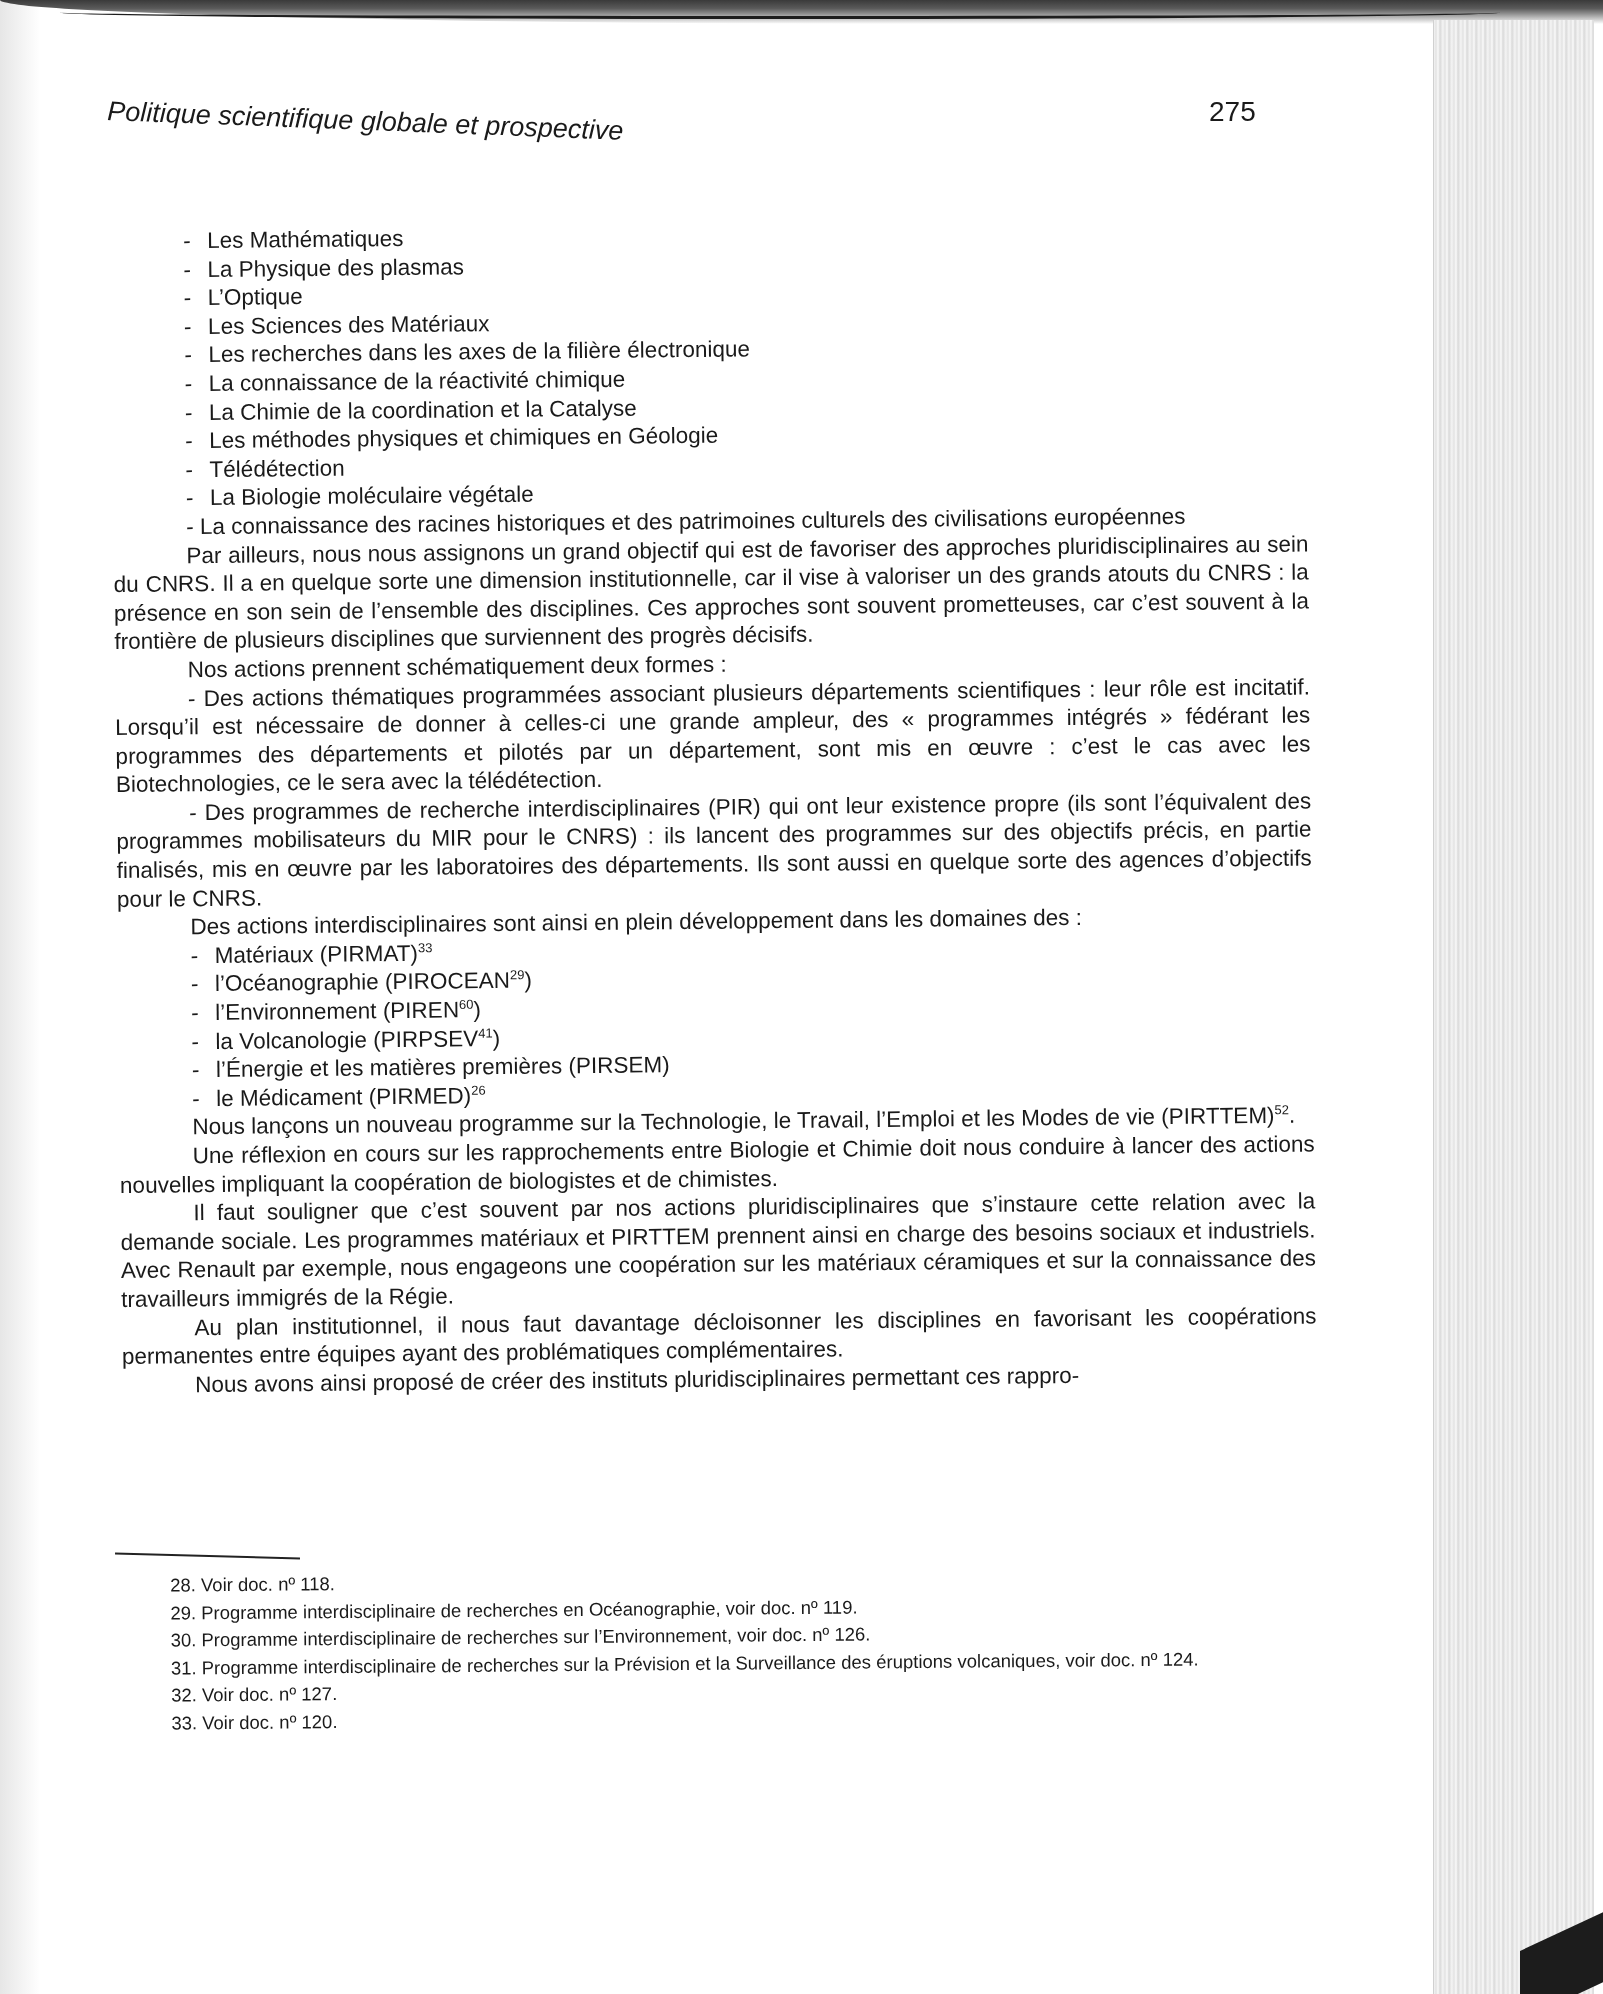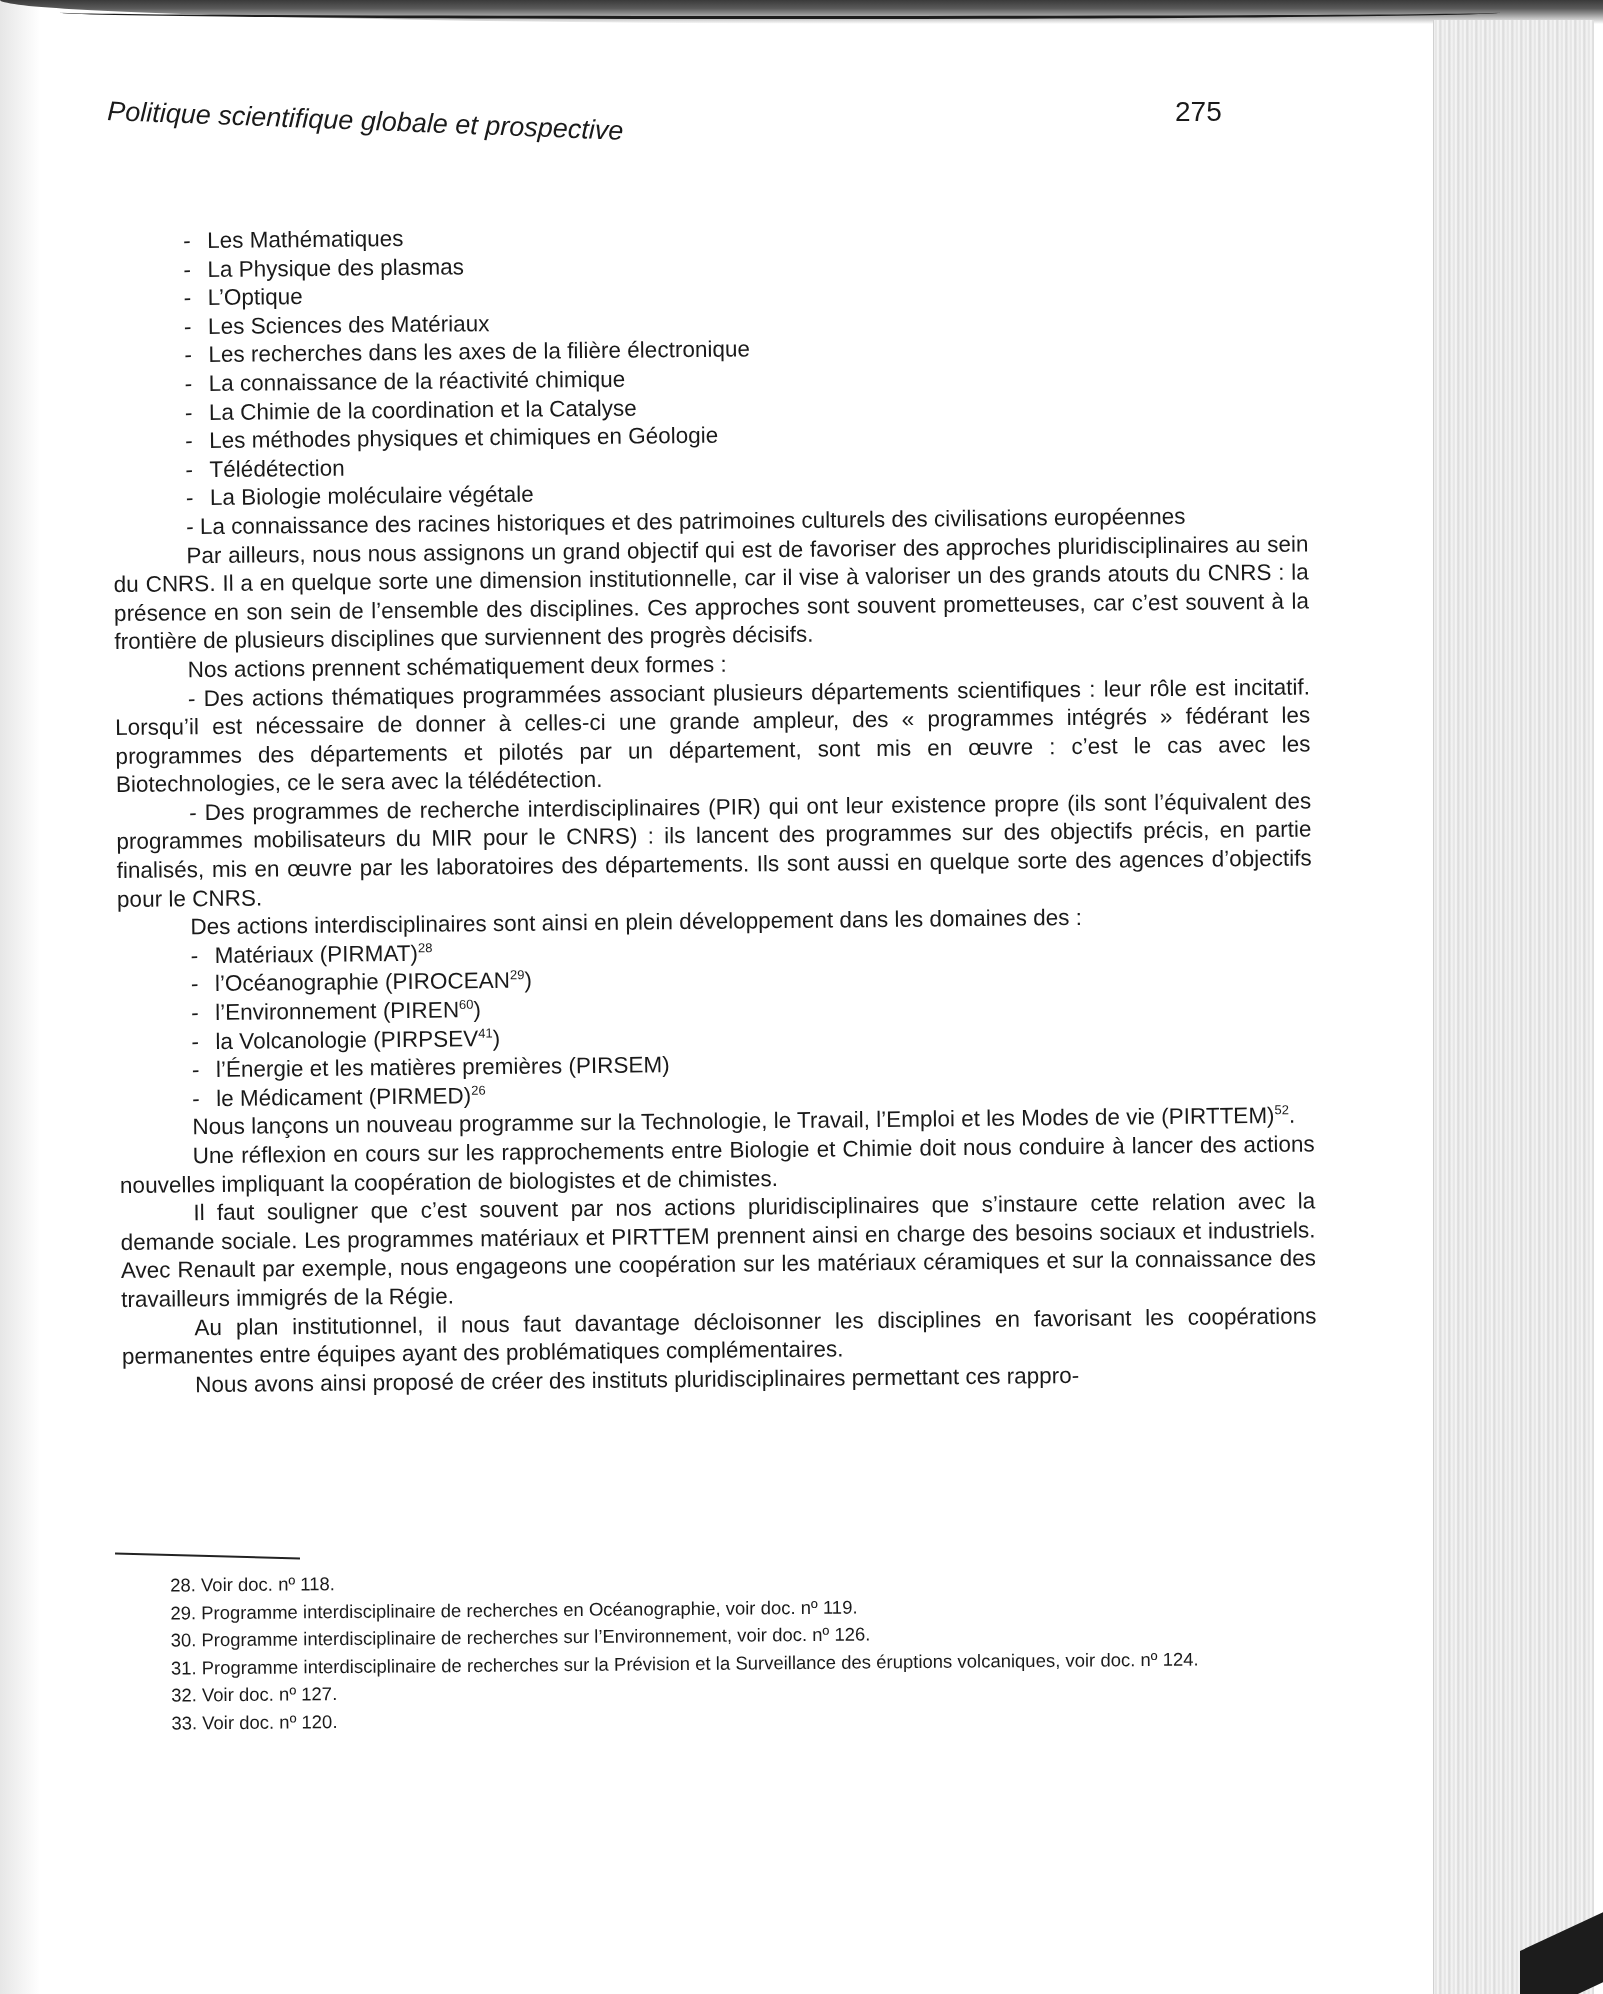--- a/index.html
+++ b/index.html
@@ -29,21 +29,21 @@
   }
   .page-stack-corner {
     position:absolute; left:1520px; top:1930px; width:90px; height:70px;
     background:#1c1c1c; transform:skewY(-25deg);
   }
   .running-head {
     position:absolute; left:108px; top:96px; font-size:27px; font-style:italic;
     transform:rotate(2.2deg); transform-origin:left top; white-space:nowrap;
   }
   .page-number {
-    position:absolute; left:1175px; top:96px; font-size:28px;
+    position:absolute; left:1209px; top:96px; font-size:28px;
   }
   .body-text {
     position:absolute; left:110px; top:228px; width:1195px;
     font-size:22.5px; line-height:28.6px;
     transform:rotate(-0.6deg); transform-origin:left top;
   }
   .list-item { padding-left:73px; white-space:nowrap; }
   .list-item .dash { display:inline-block; width:24px; }
   .para { text-align:justify; text-indent:73px; }
   .para.last-line { text-align:left; }
@@ -85,21 +85,21 @@
   <div class="list-item"><span class="dash">-</span><span>Télédétection</span></div>
   <div class="list-item"><span class="dash">-</span><span>La Biologie moléculaire végétale</span></div>
   <div class="wrap-item"><span class="dash">-</span> <span>La connaissance des racines historiques et des patrimoines culturels des civilisations européennes</span></div>
 
   <div class="para">Par ailleurs, nous nous assignons un grand objectif qui est de favoriser des approches pluridisciplinaires au sein du CNRS. Il a en quelque sorte une dimension institutionnelle, car il vise à valoriser un des grands atouts du CNRS : la présence en son sein de l’ensemble des disciplines. Ces approches sont souvent prometteuses, car c’est souvent à la frontière de plusieurs disciplines que surviennent des progrès décisifs.</div>
   <div class="para">Nos actions prennent schématiquement deux formes :</div>
   <div class="para">- Des actions thématiques programmées associant plusieurs départements scientifiques : leur rôle est incitatif. Lorsqu’il est nécessaire de donner à celles-ci une grande ampleur, des « programmes intégrés » fédérant les programmes des départements et pilotés par un département, sont mis en œuvre : c’est le cas avec les Biotechnologies, ce le sera avec la télédétection.</div>
   <div class="para">- Des programmes de recherche interdisciplinaires (PIR) qui ont leur existence propre (ils sont l’équivalent des programmes mobilisateurs du MIR pour le CNRS) : ils lancent des programmes sur des objectifs précis, en partie finalisés, mis en œuvre par les laboratoires des départements. Ils sont aussi en quelque sorte des agences d’objectifs pour le CNRS.</div>
   <div class="para">Des actions interdisciplinaires sont ainsi en plein développement dans les domaines des :</div>
 
-  <div class="list-item"><span class="dash">-</span><span>Matériaux (PIRMAT)</span><sup>28</sup><span></span></div>
+  <div class="list-item"><span class="dash">-</span><span>Matériaux (PIRMAT)</span><sup>33</sup><span></span></div>
   <div class="list-item"><span class="dash">-</span><span>l’Océanographie (PIROCEAN</span><sup>29</sup><span>)</span></div>
   <div class="list-item"><span class="dash">-</span><span>l’Environnement (PIREN</span><sup>60</sup><span>)</span></div>
   <div class="list-item"><span class="dash">-</span><span>la Volcanologie (PIRPSEV</span><sup>41</sup><span>)</span></div>
   <div class="list-item"><span class="dash">-</span><span>l’Énergie et les matières premières (PIRSEM)</span></div>
   <div class="list-item"><span class="dash">-</span><span>le Médicament (PIRMED)</span><sup>26</sup></div>
 
   <div class="para"><span>Nous lançons un nouveau programme sur la Technologie, le Travail, l’Emploi et les Modes de vie (PIRTTEM)</span><sup>52</sup><span>.</span></div>
   <div class="para">Une réflexion en cours sur les rapprochements entre Biologie et Chimie doit nous conduire à lancer des actions nouvelles impliquant la coopération de biologistes et de chimistes.</div>
   <div class="para">Il faut souligner que c’est souvent par nos actions pluridisciplinaires que s’instaure cette relation avec la demande sociale. Les programmes matériaux et PIRTTEM prennent ainsi en charge des besoins sociaux et industriels. Avec Renault par exemple, nous engageons une coopération sur les matériaux céramiques et sur la connaissance des travailleurs immigrés de la Régie.</div>
   <div class="para">Au plan institutionnel, il nous faut davantage décloisonner les disciplines en favorisant les coopérations permanentes entre équipes ayant des problématiques complémentaires.</div>

